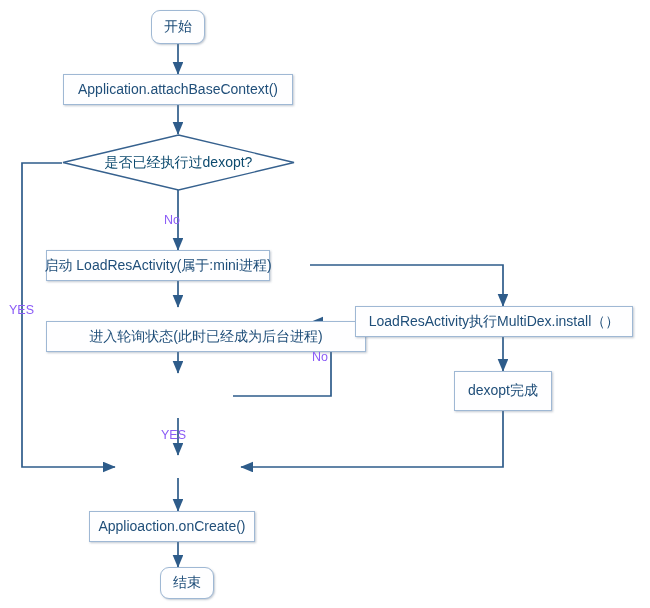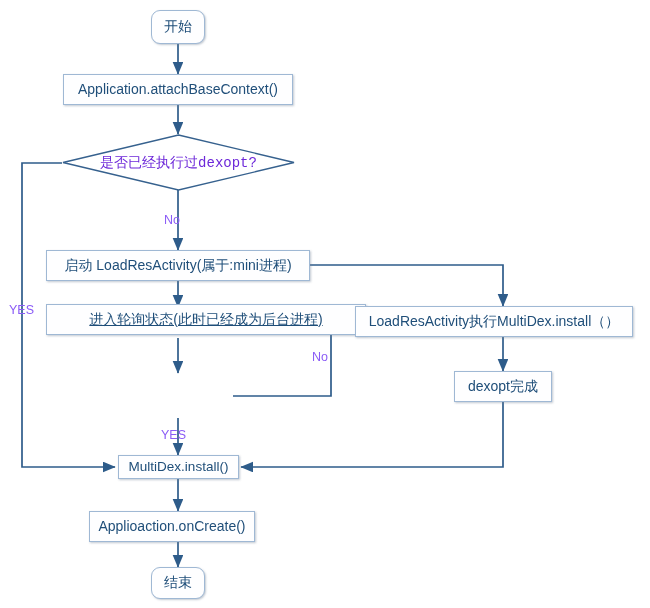--- a/index.html
+++ b/index.html
@@ -59,25 +59,24 @@
     align-items: center;
     justify-content: center;
   }
   .diamond-wrap svg {
     position: absolute;
     left: 0;
     top: 0;
   }
   .diamond-label {
     position: relative;
-    color: #6d28d9;
+    color: #0c4a6e;
     font-size: 14px;
     white-space: nowrap;
     z-index: 2;
-    font-family: Liberation Mono, monospace;
   }
   .edge-label {
     position: absolute;
     color: #8b5cf6;
     font-size: 12.5px;
     white-space: nowrap;
     background: transparent;
     z-index: 4;
   }
 </style>
@@ -130,46 +129,43 @@
     <span>Application.attachBaseContext()</span>
   </div>
 
   <div class="diamond-wrap" style="left:62px; top:134px; width:233px; height:57px;">
     <svg width="233" height="57" viewBox="0 0 233 57" xmlns="http://www.w3.org/2000/svg">
       <polygon points="116.5,1 232,28.5 116.5,56 1,28.5" fill="#ffffff" stroke="#36618e" stroke-width="1.3"></polygon>
     </svg>
     <span class="diamond-label">是否已经执行过dexopt?</span>
   </div>
 
-  <div class="node proc" style="left:46px; top:250px; width:264px; height:31px;">
+  <div class="node proc" style="left:46px; top:250px; width:224px; height:31px;">
     <span>启动 LoadResActivity(属于:mini进程)</span>
   </div>
 
-  <div class="node proc" style="left:46px; top:304px; width:320px; height:31px;text-decoration:underline;">
+  <div class="node proc" style="left:46px; top:321px; width:320px; height:31px;">
     <span>进入轮询状态(此时已经成为后台进程)</span>
   </div>
 
   <div class="node proc" style="left:355px; top:306px; width:278px; height:31px;">
     <span>LoadResActivity执行MultiDex.install（）</span>
   </div>
 
 
-  <div class="node proc" style="left:454px; top:371px; width:98px; height:31px;">
+  <div class="node proc" style="left:454px; top:371px; width:98px; height:40px;">
     <span>dexopt完成</span>
   </div>
 
-  <div class="node proc" style="left:118px; top:455px; width:121px; height:24px; font-size:13.5px;">
-    <span>MultiDex.install()</span>
-  </div>
 
   <div class="node proc" style="left:89px; top:511px; width:166px; height:31px;">
     <span>Applioaction.onCreate()</span>
   </div>
 
-  <div class="node term" style="left:151px; top:567px; width:54px; height:32px;">
+  <div class="node term" style="left:160px; top:567px; width:54px; height:32px;">
     <span>结束</span>
   </div>
 
   <span class="edge-label" style="left:164px; top:213px;">No</span>
 
   <span class="edge-label" style="left:9px; top:303px;">YES</span>
 
   <span class="edge-label" style="left:312px; top:350px;">No</span>
 
   <span class="edge-label" style="left:161px; top:428px;">YES</span>

